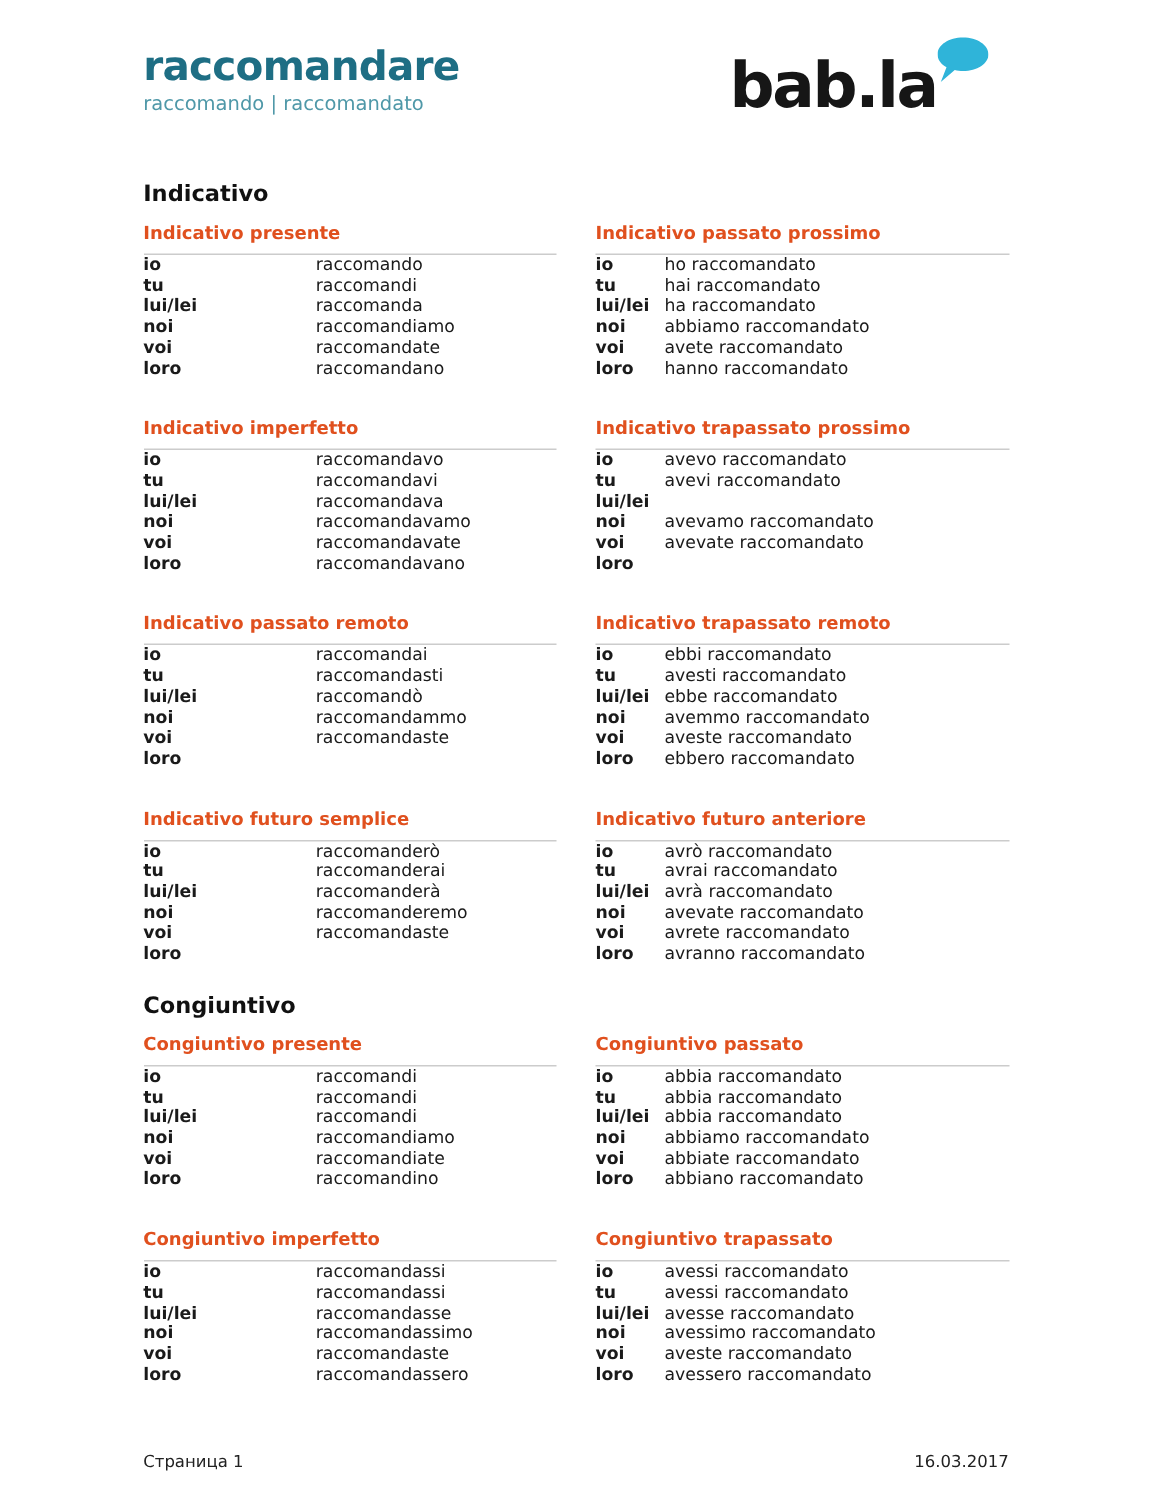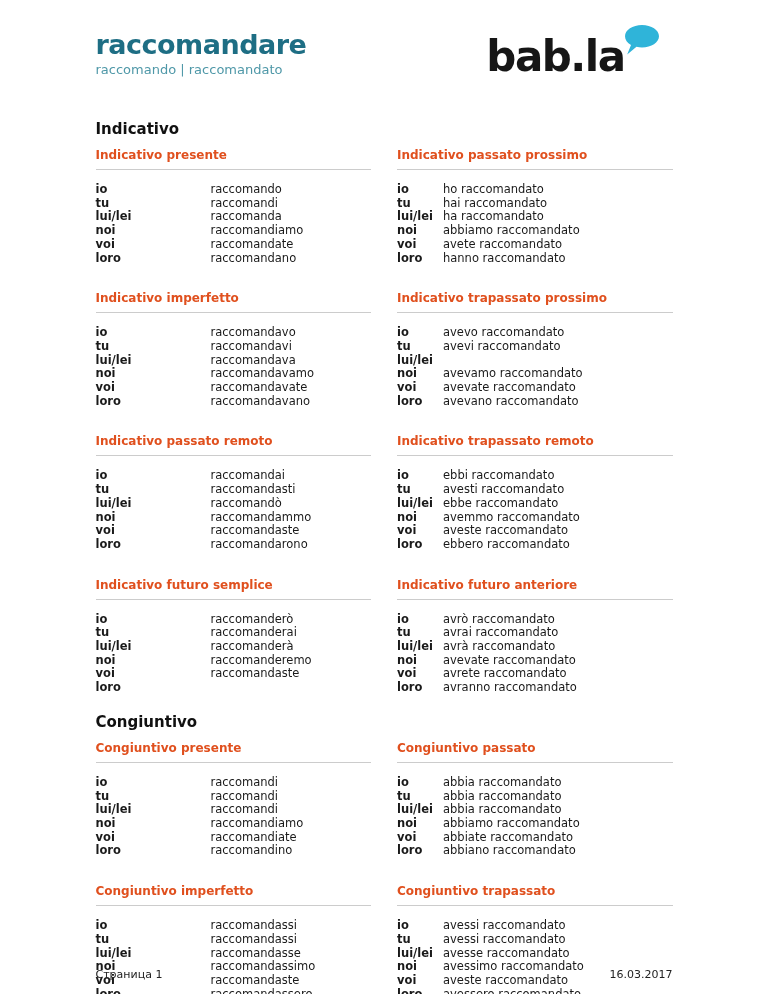--- a/index.html
+++ b/index.html
@@ -80,21 +80,20 @@
     row-gap:26px;
     margin-bottom:6px;
   }
   .table-block{}
   .table-title{
     font-size:12px;
     font-weight:bold;
     color:var(--c-accent);
     padding-bottom:7px;
     border-bottom:1px solid var(--c-rule);
-    margin-bottom:13px;
   }
   .row{
     display:flex;
     font-size:11.5px;
     line-height:13.7px;
   }
   .pronoun{
     font-weight:bold;
     flex:0 0 auto;
   }
@@ -241,21 +240,20 @@
           <div class="row">
             <span class="pronoun">noi</span>
             <span class="form">avevamo raccomandato</span>
           </div>
           <div class="row">
             <span class="pronoun">voi</span>
             <span class="form">avevate raccomandato</span>
           </div>
           <div class="row">
             <span class="pronoun">loro</span>
-            <span class="form">avevano raccomandato</span>
           </div>
         </div>
         <div class="table-block pos-left">
           <div class="table-title">Indicativo passato remoto</div>
           <div class="row">
             <span class="pronoun">io</span>
             <span class="form">raccomandai</span>
           </div>
           <div class="row">
             <span class="pronoun">tu</span>
@@ -268,21 +266,20 @@
           <div class="row">
             <span class="pronoun">noi</span>
             <span class="form">raccomandammo</span>
           </div>
           <div class="row">
             <span class="pronoun">voi</span>
             <span class="form">raccomandaste</span>
           </div>
           <div class="row">
             <span class="pronoun">loro</span>
-            <span class="form">raccomandarono</span>
           </div>
         </div>
         <div class="table-block pos-right">
           <div class="table-title">Indicativo trapassato remoto</div>
           <div class="row">
             <span class="pronoun">io</span>
             <span class="form">ebbi raccomandato</span>
           </div>
           <div class="row">
             <span class="pronoun">tu</span>

